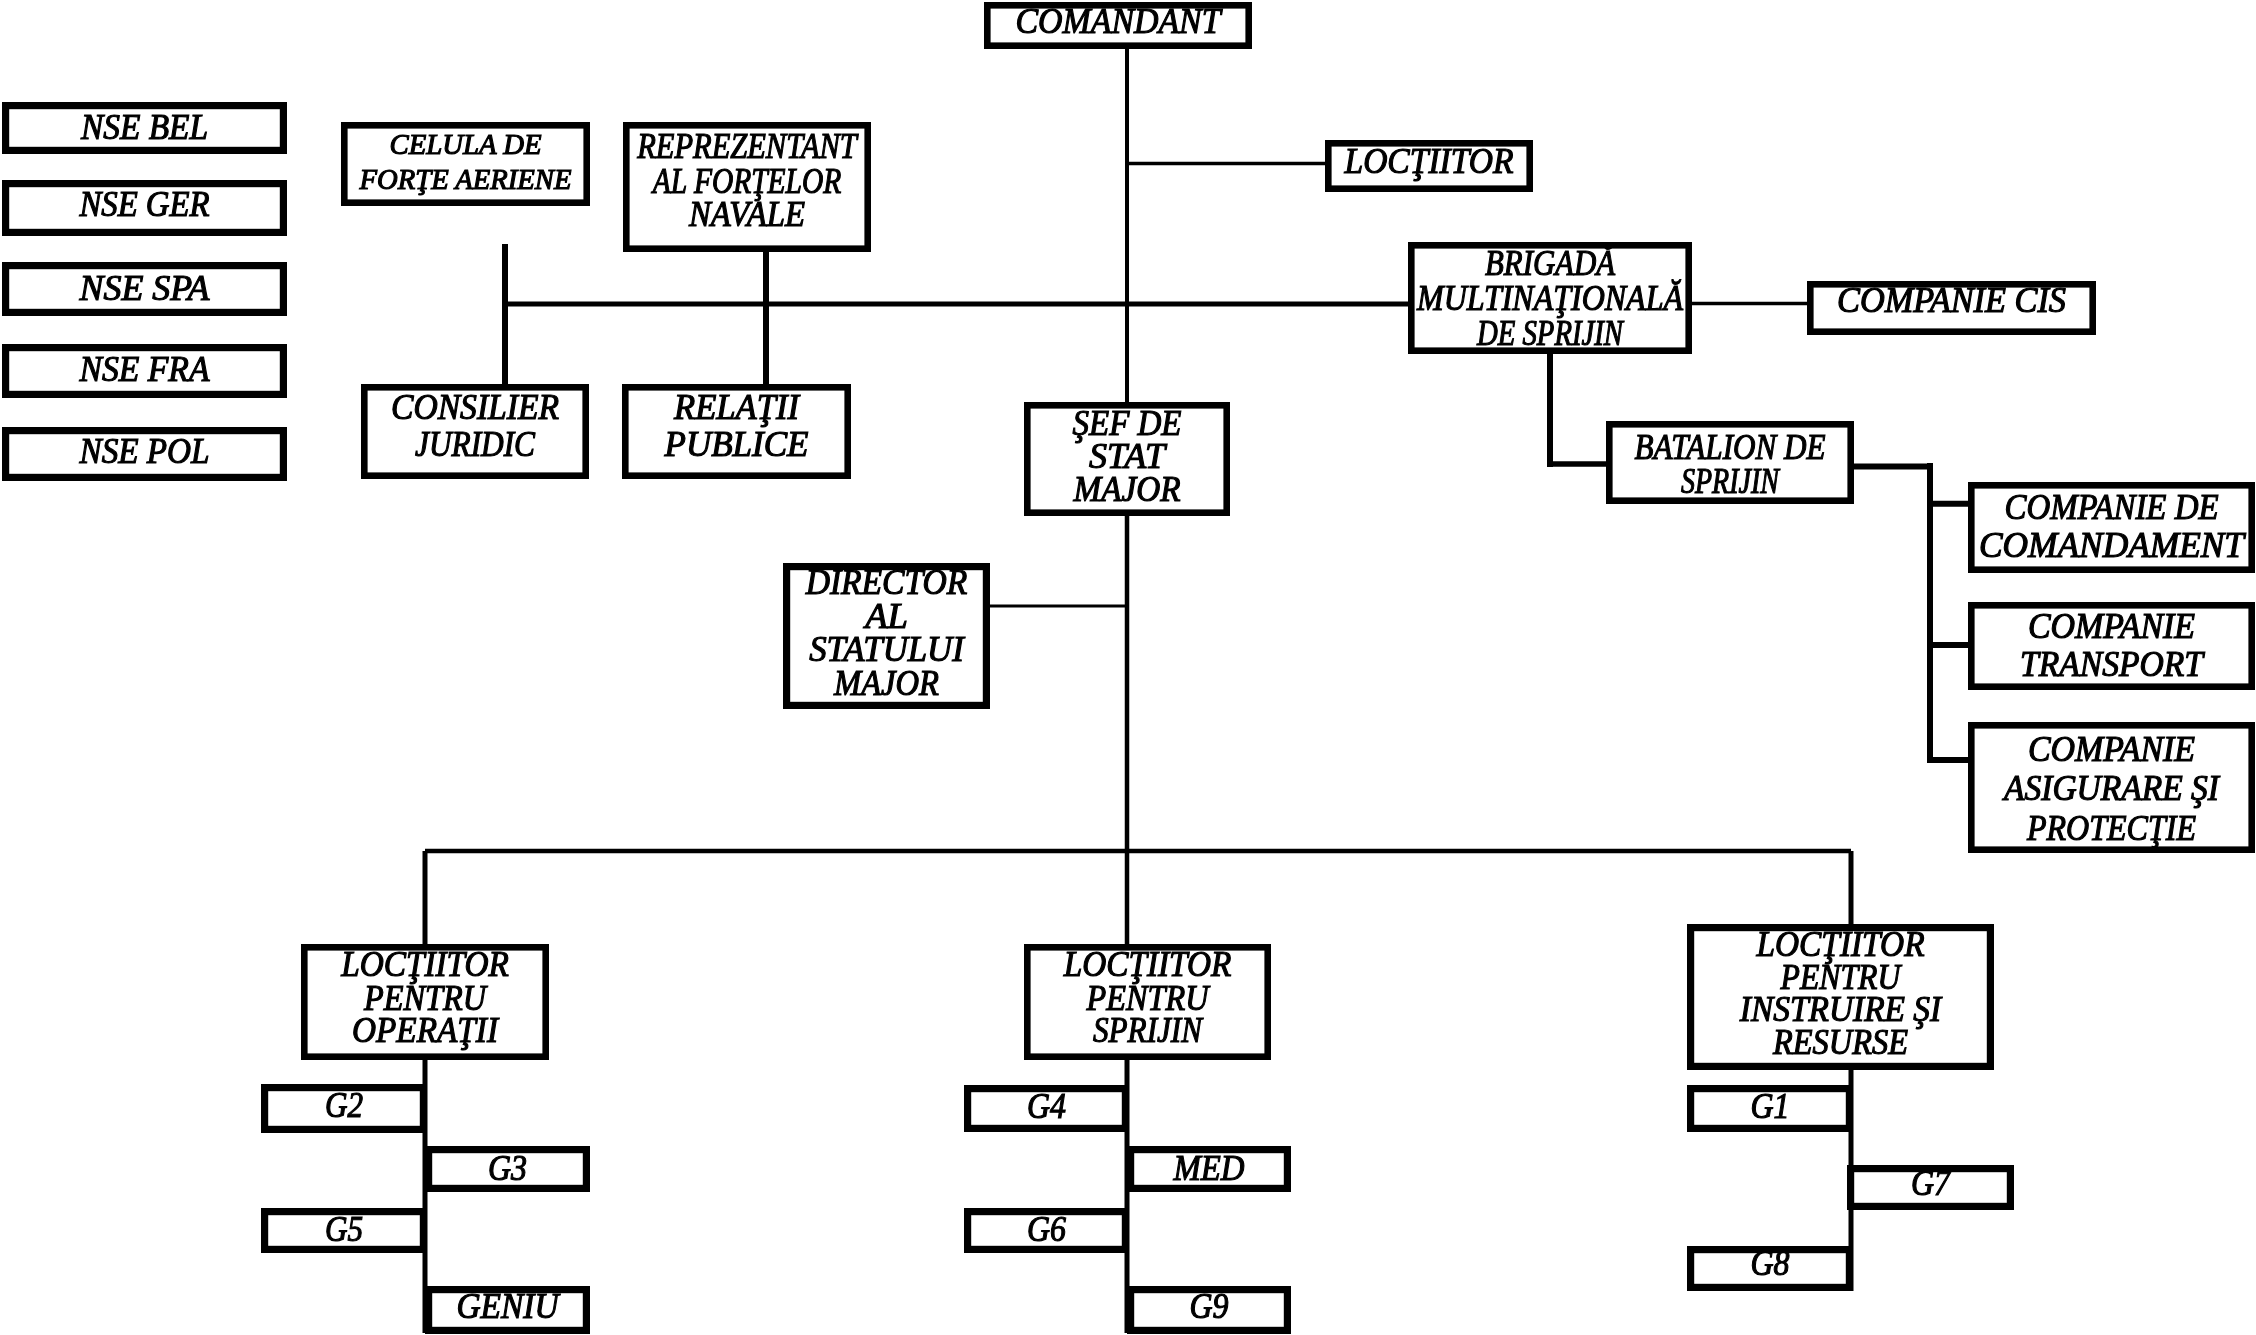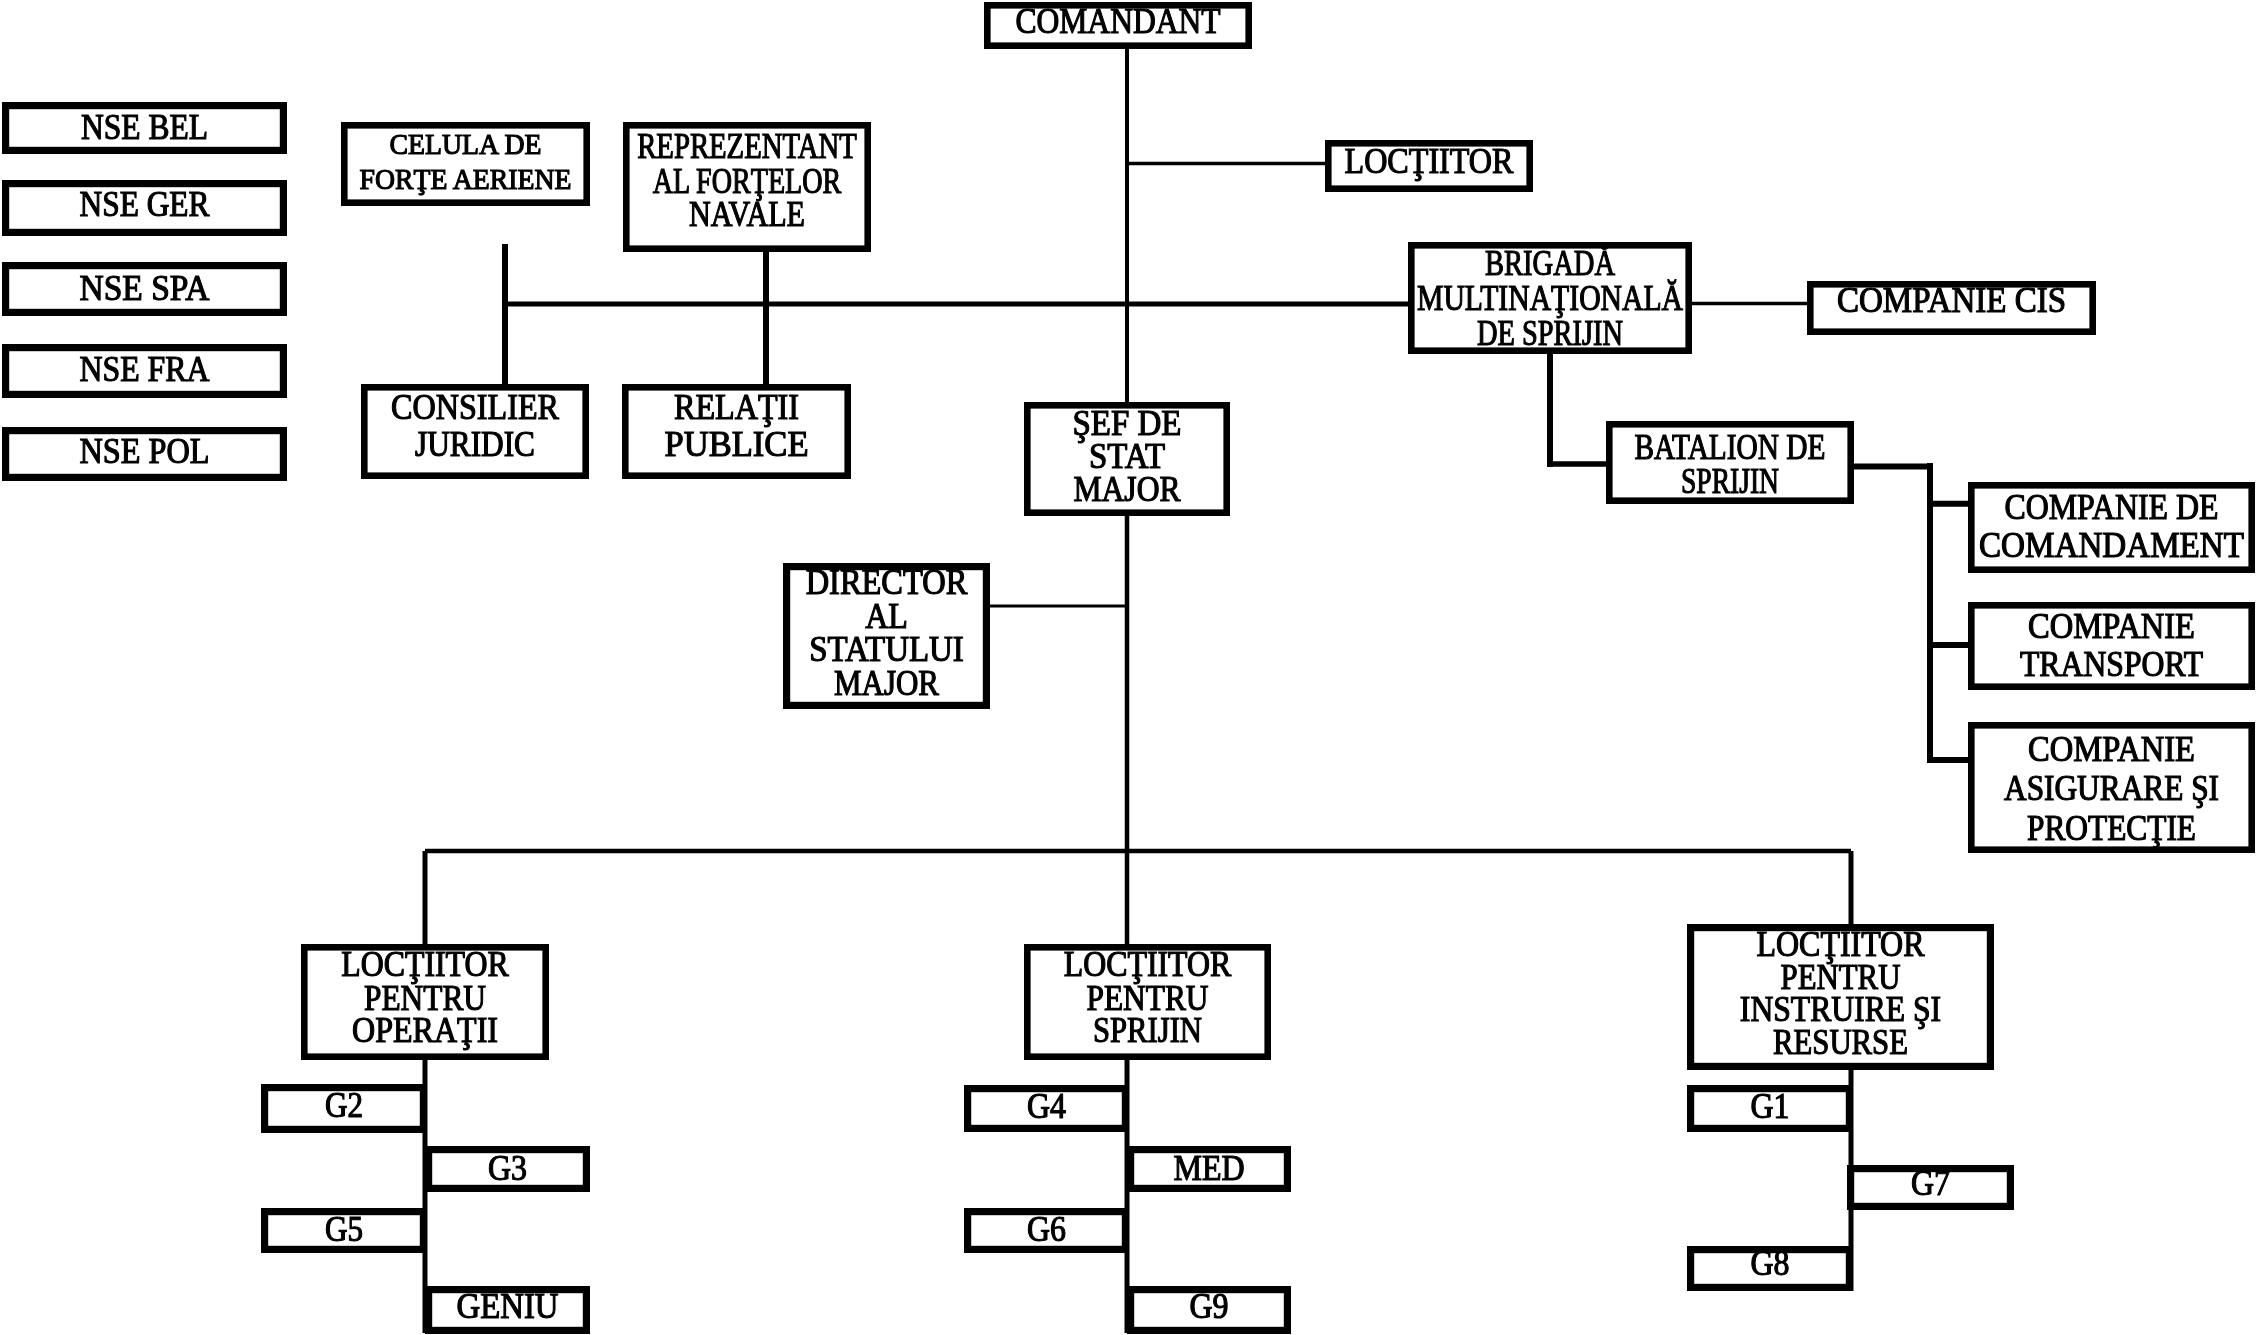--- a/index.html
+++ b/index.html
@@ -1,15 +1,15 @@
 <!DOCTYPE html>
 <html><head><meta charset="utf-8">
 <style>
 html,body{margin:0;padding:0;background:#ffffff;}
-#c{position:relative;width:2256px;height:1335px;background:#fff;}
+#c{position:relative;width:2256px;height:1335px;background:#fff;font-style:italic;}
 svg text{font-family:"Liberation Serif",serif;fill:#000;stroke:#000;stroke-width:1.15;}
 </style></head><body>
 <div id="c">
 <svg width="2256" height="1335" viewBox="0 0 2256 1335">
 <rect x="0" y="0" width="2256" height="1335" fill="#ffffff"></rect>
 <line x1="1127" y1="49" x2="1127" y2="402" stroke="#000" stroke-width="4"></line>
 <line x1="1127" y1="163.5" x2="1325" y2="163.5" stroke="#000" stroke-width="3.5"></line>
 <line x1="505" y1="304" x2="1408" y2="304" stroke="#000" stroke-width="5"></line>
 <line x1="1692" y1="303.5" x2="1807" y2="303.5" stroke="#000" stroke-width="3.5"></line>
 <line x1="505" y1="244" x2="505" y2="384" stroke="#000" stroke-width="6"></line>

